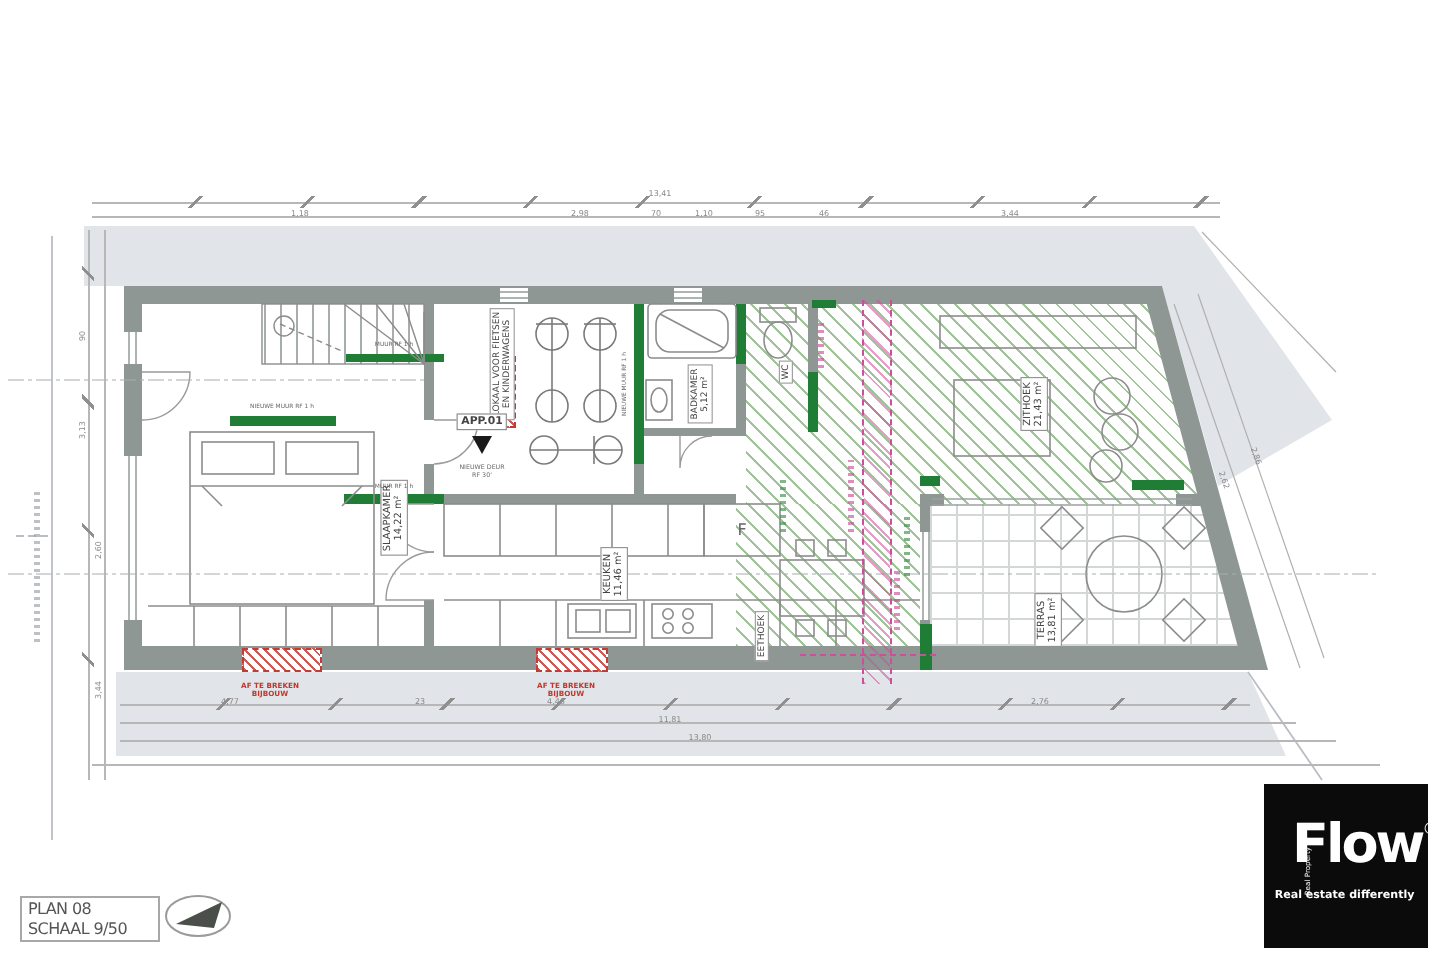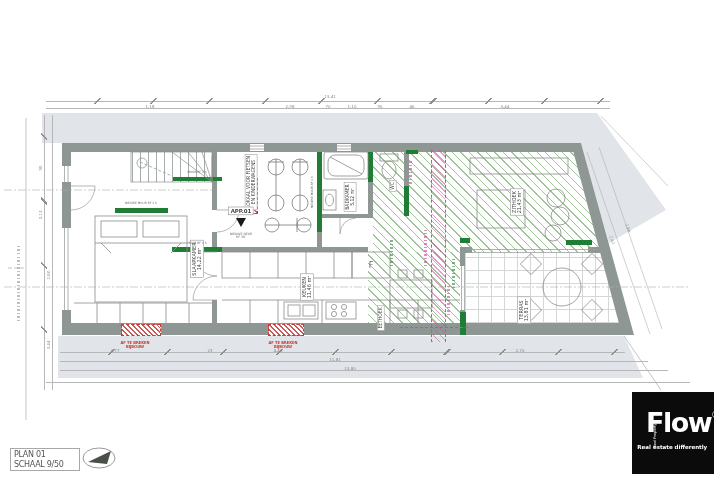--- a/index.html
+++ b/index.html
@@ -337,21 +337,21 @@
   <div class="dn" style="left:210px;top:346px;transform:translate(-50%,0) scale(.5);"><span>23</span></div>
   <div class="dn" style="left:278px;top:346px;transform:translate(-50%,0) scale(.5);"><span>4,46</span></div>
   <div class="dn" style="left:520px;top:346px;transform:translate(-50%,0) scale(.5);"><span>2,76</span></div>
   <div class="dn" style="left:335px;top:355px;transform:translate(-50%,0) scale(.5);"><span>11,81</span></div>
   <div class="dn" style="left:350px;top:364px;transform:translate(-50%,0) scale(.5);"><span>13,80</span></div>
 
   <div class="dn" style="left:612px;top:240px;transform:translate(-50%,-50%) rotate(71deg) scale(.5);"><span>2,62</span></div>
   <div class="dn" style="left:628px;top:228px;transform:translate(-50%,-50%) rotate(71deg) scale(.5);"><span>2,86</span></div>
 
   <div class="titlebox">
-    <div>PLAN 01</div>
+    <div>PLAN 08</div>
     <div>SCHAAL 9/50</div>
   </div>
   <div class="abs" style="left:80px;top:446px;">
     <svg width="38" height="24" viewBox="0 0 38 24">
       <ellipse cx="19" cy="12" rx="16" ry="10" fill="#ffffff" stroke="#9a9a9a" stroke-width="1"></ellipse>
       <polygon points="8,16 31,5 27,18" fill="#4a4f4a"></polygon>
     </svg>
   </div>
 
   <div class="logo">

